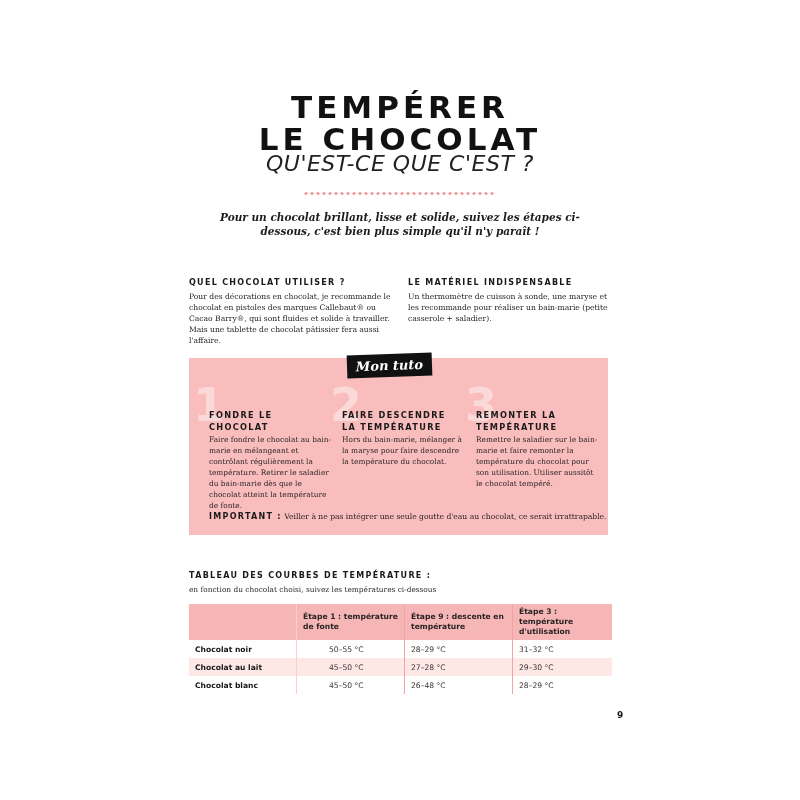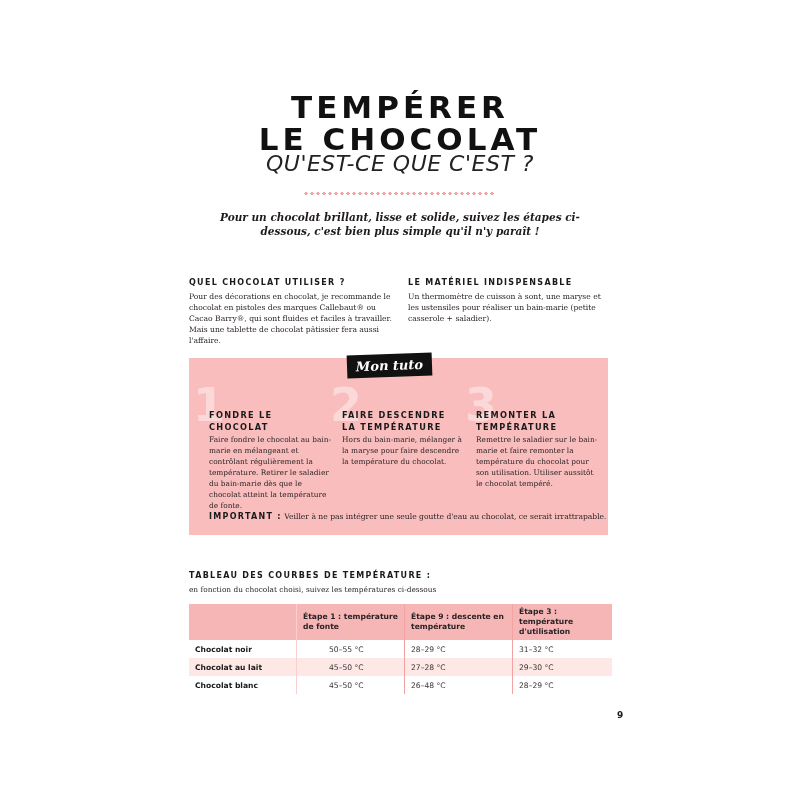--- a/index.html
+++ b/index.html
@@ -40,25 +40,25 @@
 <div>
 
   <div class="title1">TEMPÉRER</div>
   <div class="title2">LE CHOCOLAT</div>
   <div class="subtitle">QU'EST-CE QUE C'EST ?</div>
   <div class="dots"></div>
   <div class="intro">Pour un chocolat brillant, lisse et solide, suivez les étapes ci-dessous, c'est bien plus simple qu'il n'y paraît !</div>
 
   <div class="col" style="left:189px;">
     <div class="h-sec">QUEL CHOCOLAT UTILISER ?</div>
-    <div class="body-txt">Pour des décorations en chocolat, je recommande le chocolat en pistoles des marques Callebaut® ou Cacao Barry®, qui sont fluides et faciles à travailler. Mais une tablette de chocolat pâtissier fera aussi l'affaire.</div>
+    <div class="body-txt">Pour des décorations en chocolat, je recommande le chocolat en pistoles des marques Callebaut® ou Cacao Barry®, qui sont fluides et solide à travailler. Mais une tablette de chocolat pâtissier fera aussi l'affaire.</div>
   </div>
   <div class="col" style="left:408px; width:205px;">
     <div class="h-sec">LE MATÉRIEL INDISPENSABLE</div>
-    <div class="body-txt">Un thermomètre de cuisson à sont, une maryse et les ustensiles pour réaliser un bain-marie (petite casserole + saladier).</div>
+    <div class="body-txt">Un thermomètre de cuisson à sonde, une maryse et les recommande pour réaliser un bain-marie (petite casserole + saladier).</div>
   </div>
 
   <div class="pinkbox"></div>
   <div class="badge">Mon tuto</div>
 
   <div class="bignum" style="left:193px; top:382px;">1</div>
   <div class="bignum" style="left:330px; top:382px;">2</div>
   <div class="bignum" style="left:465px; top:382px;">3</div>
 
   <div class="step" style="left:209px; width:125px;">

